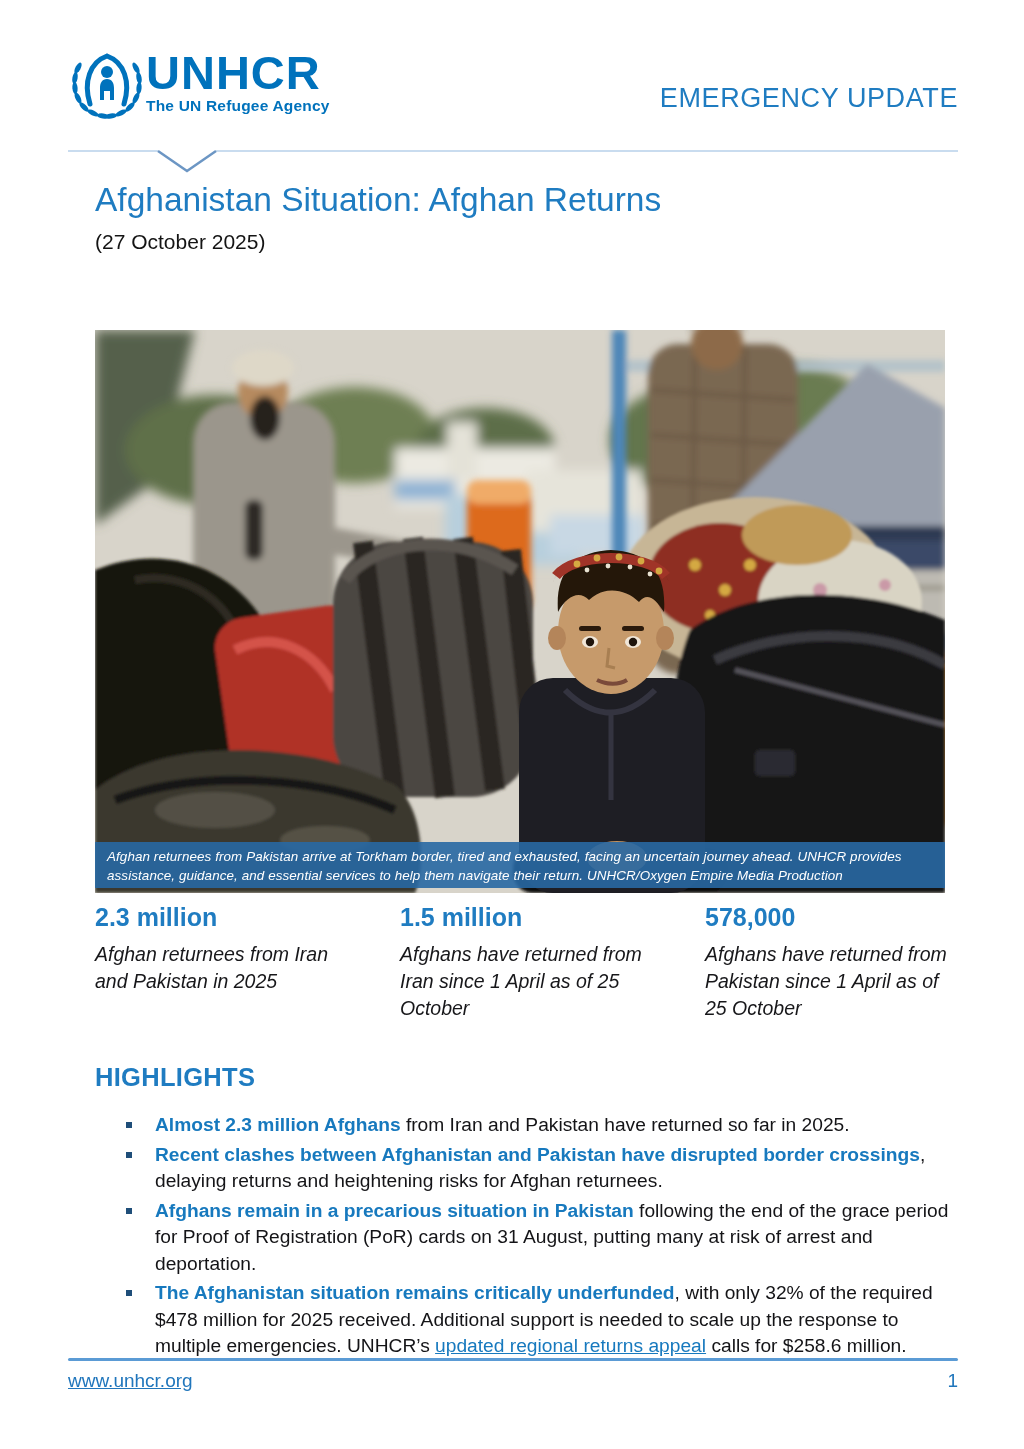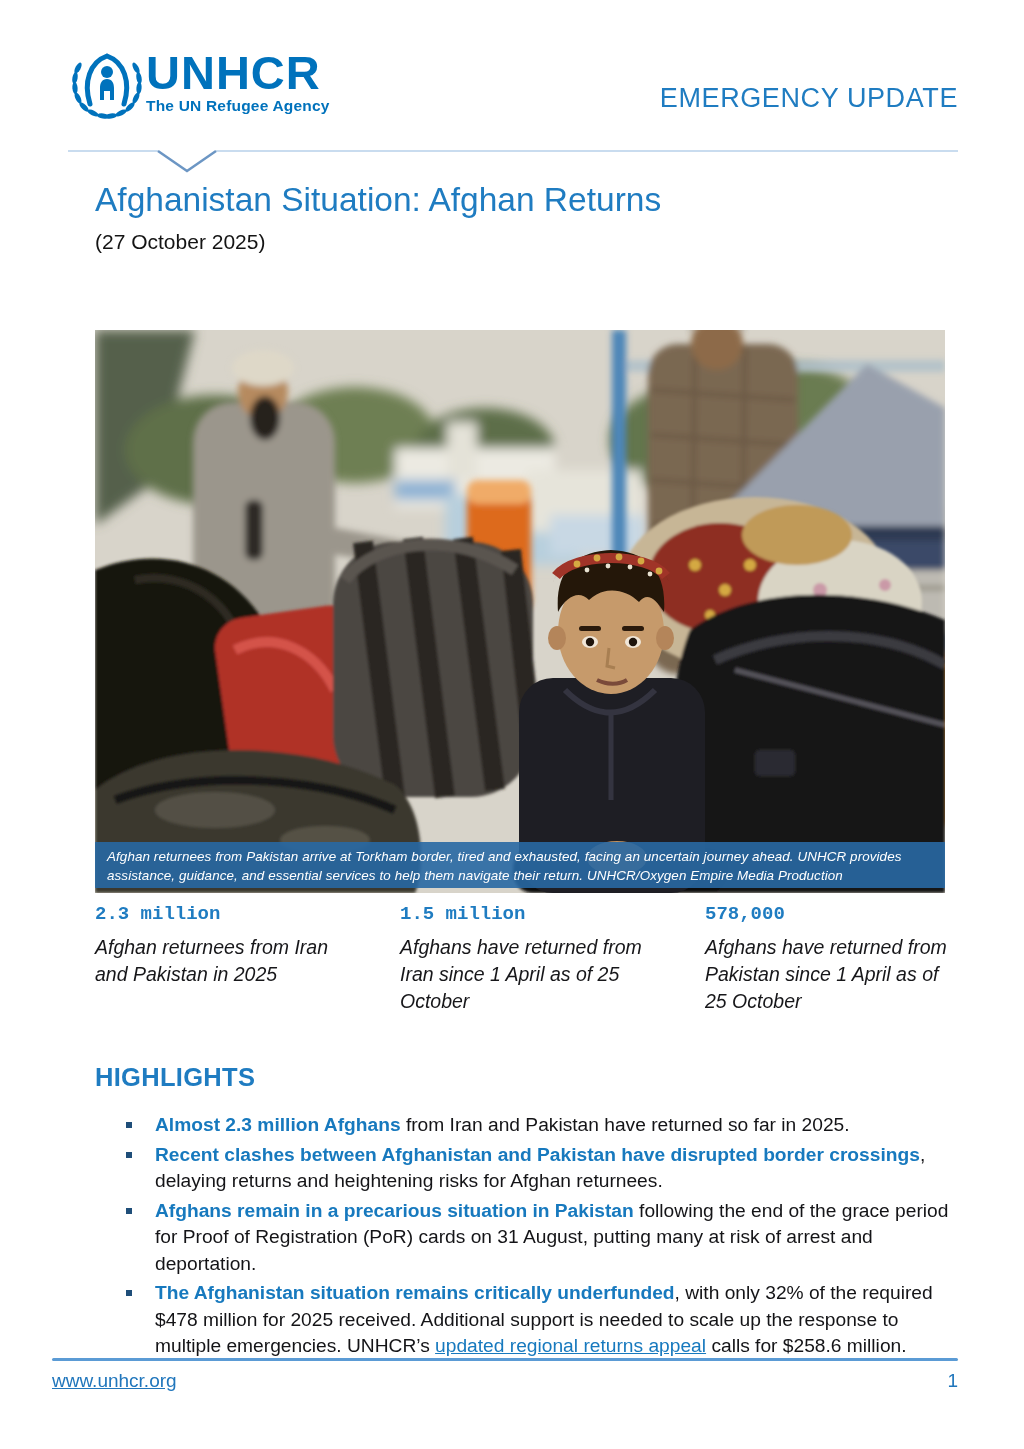--- a/index.html
+++ b/index.html
@@ -29,37 +29,37 @@
   
   .photo { position:absolute; left:95px; top:330px; width:850px; height:563px; overflow:hidden; background:#1d4ed8; }
   .photo svg { position:absolute; inset:0; display:block; }
   .caption-band { position:absolute; left:0; right:0; bottom:5px; height:46px;
                   background:rgba(40,104,163,0.90); padding:5px 12px 0 12px; }
   .caption-text { font-size:13.4px; font-style:italic; color:#ffffff; line-height:1.45; letter-spacing:0.1px; }
 
   
   .stats { position:absolute; left:95px; top:903px; width:866px;
            display:grid; grid-template-columns:256px 256px 256px; column-gap:49px; }
-  .stat-value { font-size:19px; font-weight:700; color:#1F7CC1; margin-bottom:9px;font-family:Liberation Mono, monospace; }
+  .stat-value { font-size:25px; font-weight:700; color:#1F7CC1; margin-bottom:9px; }
   .stat-label { font-size:19.5px; font-style:italic; color:#17171a; line-height:1.38; }
 
   
   .highlights { position:absolute; left:95px; top:1063px; width:858px; }
   .hl-heading { font-size:25.5px; font-weight:700; color:#1F7CC1; letter-spacing:0.3px; }
   .hl-list { list-style:none; margin-top:20px; }
   .hl-list li { position:relative; padding-left:60px; font-size:19.2px; line-height:1.38;
                 color:#141417; margin-bottom:3px; }
   .hl-list li::before { content:""; position:absolute; left:31px; top:10px; width:6px; height:6px;
                         background:#1F4E79; }
   .hl-lead { color:#1779BE; font-weight:700; }
   .hl-plain { color:#141417; }
   .hl-link { color:#1779BE; text-decoration:underline; }
 
   
-  .footer { position:absolute; left:52px; right:66px; top:1358px; }
+  .footer { position:absolute; left:68px; right:66px; top:1358px; }
   .footer-line { height:3px; background:#5B9BD5; border-radius:2px; }
   .footer-row { display:flex; justify-content:space-between; align-items:baseline; margin-top:9px; }
   .footer-link { font-size:19px; font-weight:500; color:#2076BC; text-decoration:underline; }
   .footer-page { font-size:19px; color:#2076BC; }
 </style>
 </head>
 <body>
 
 <div class="page">
 

